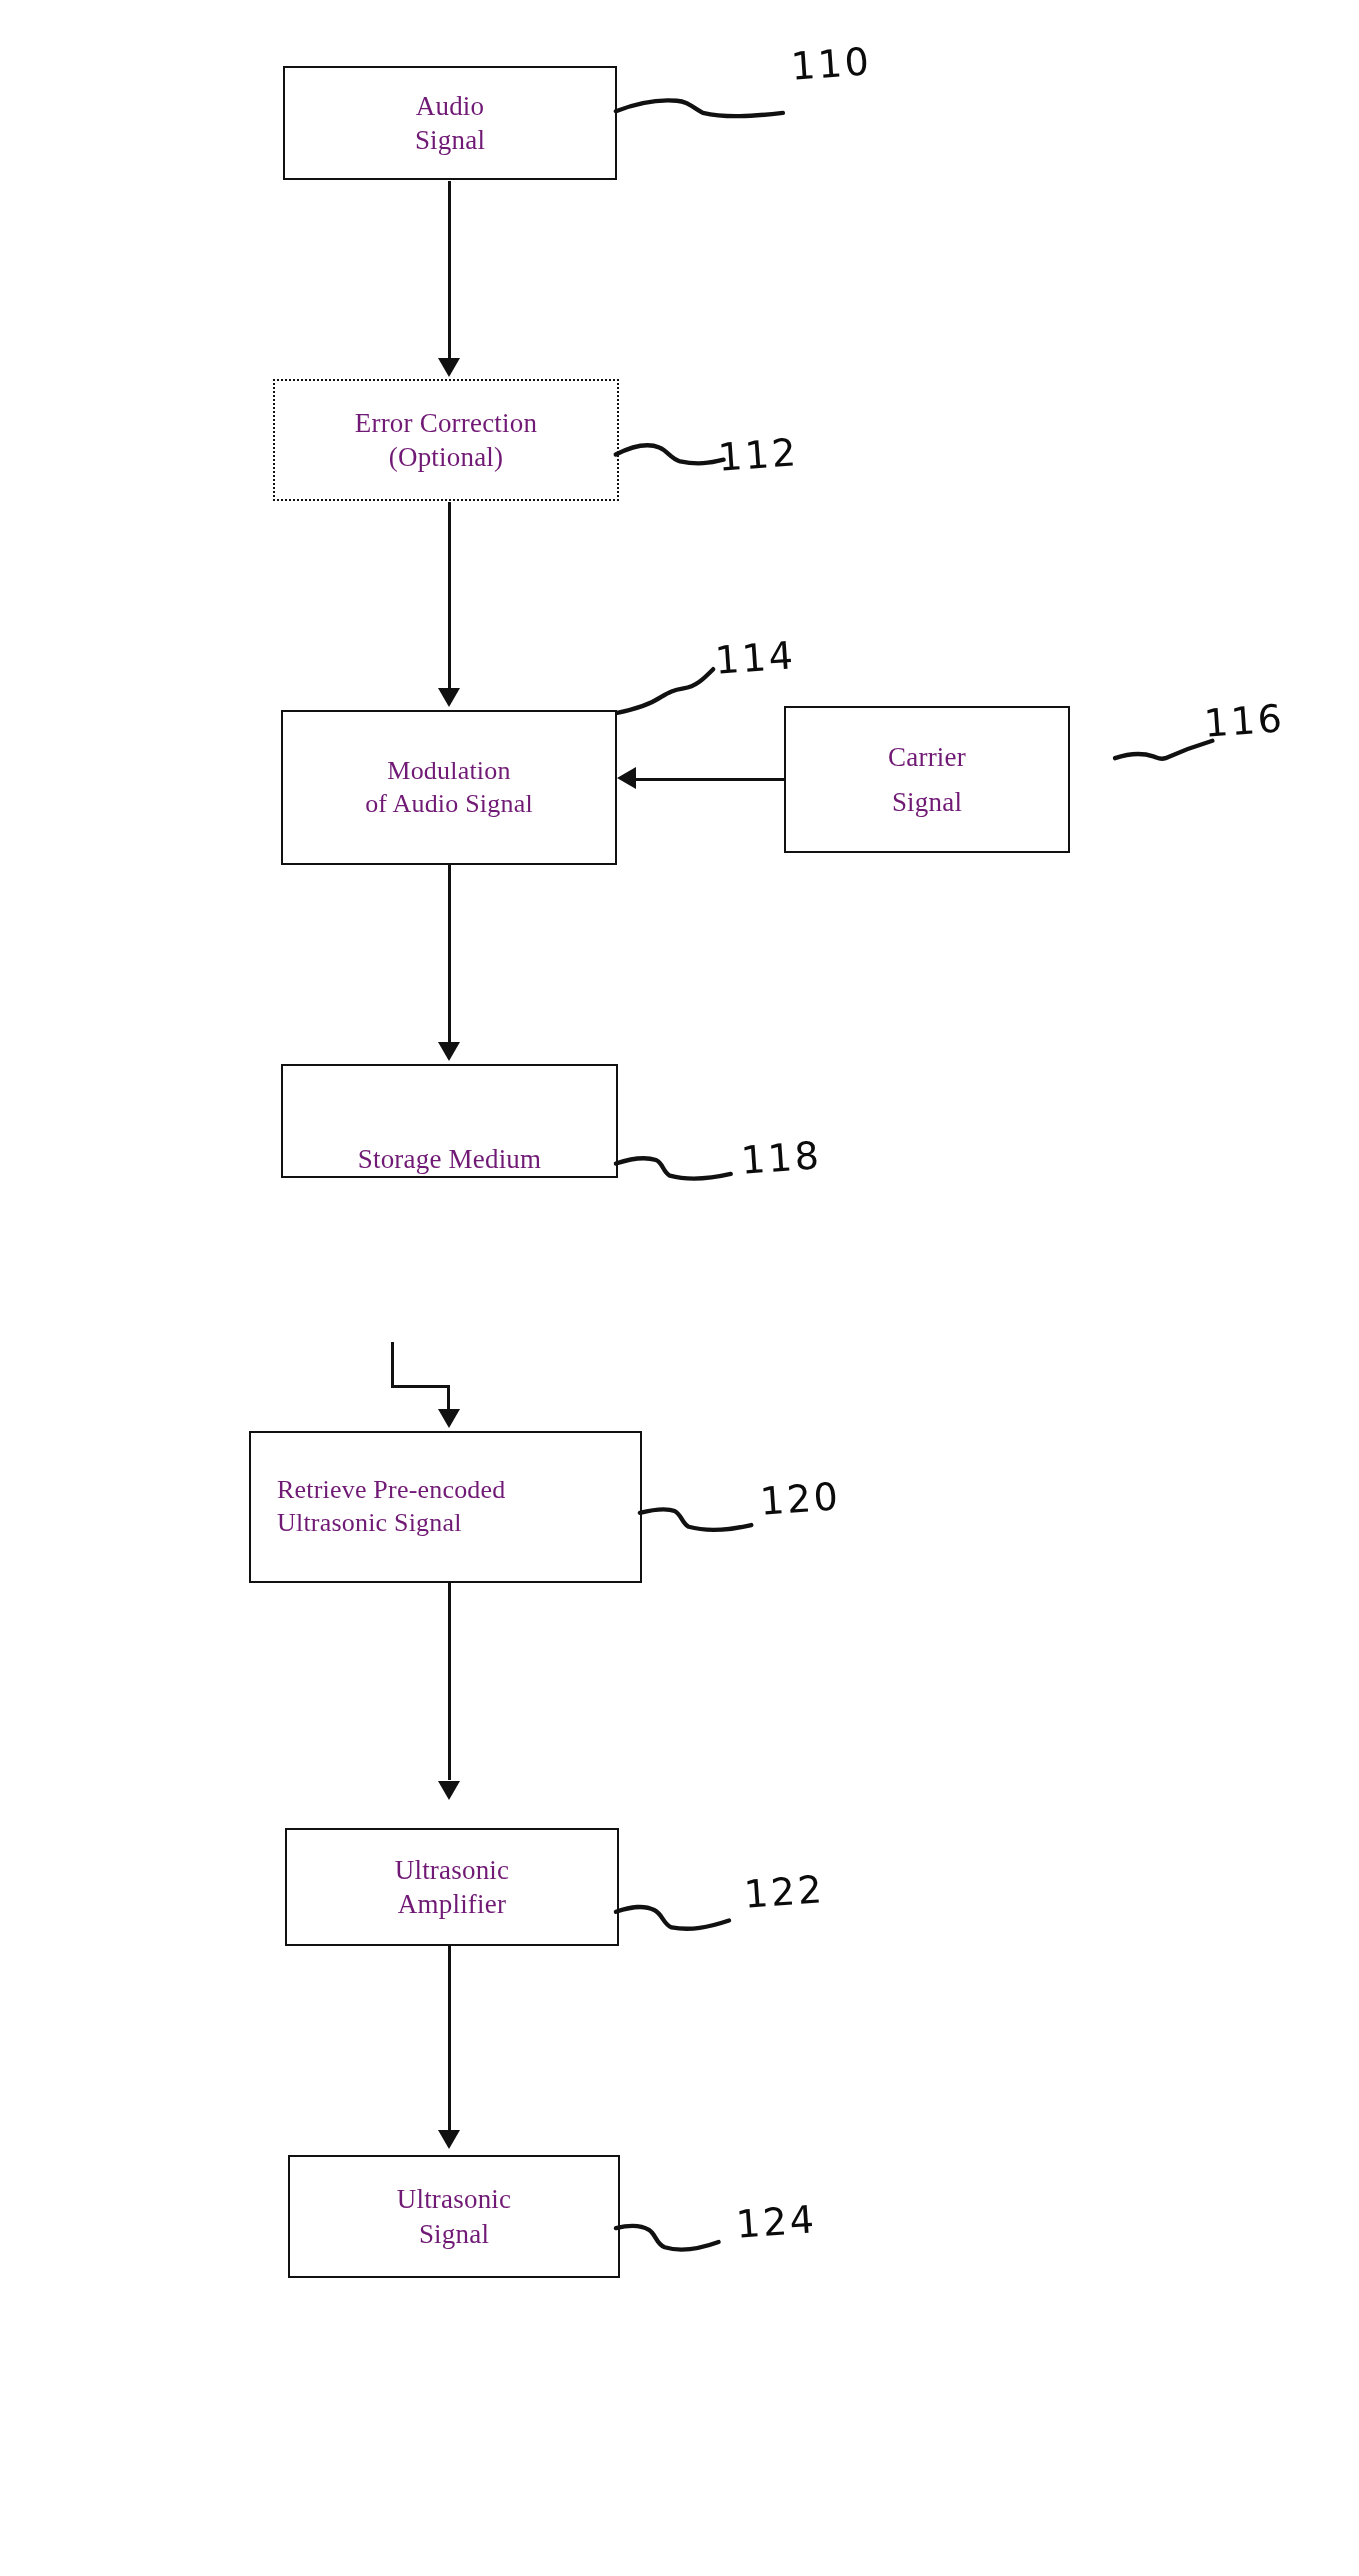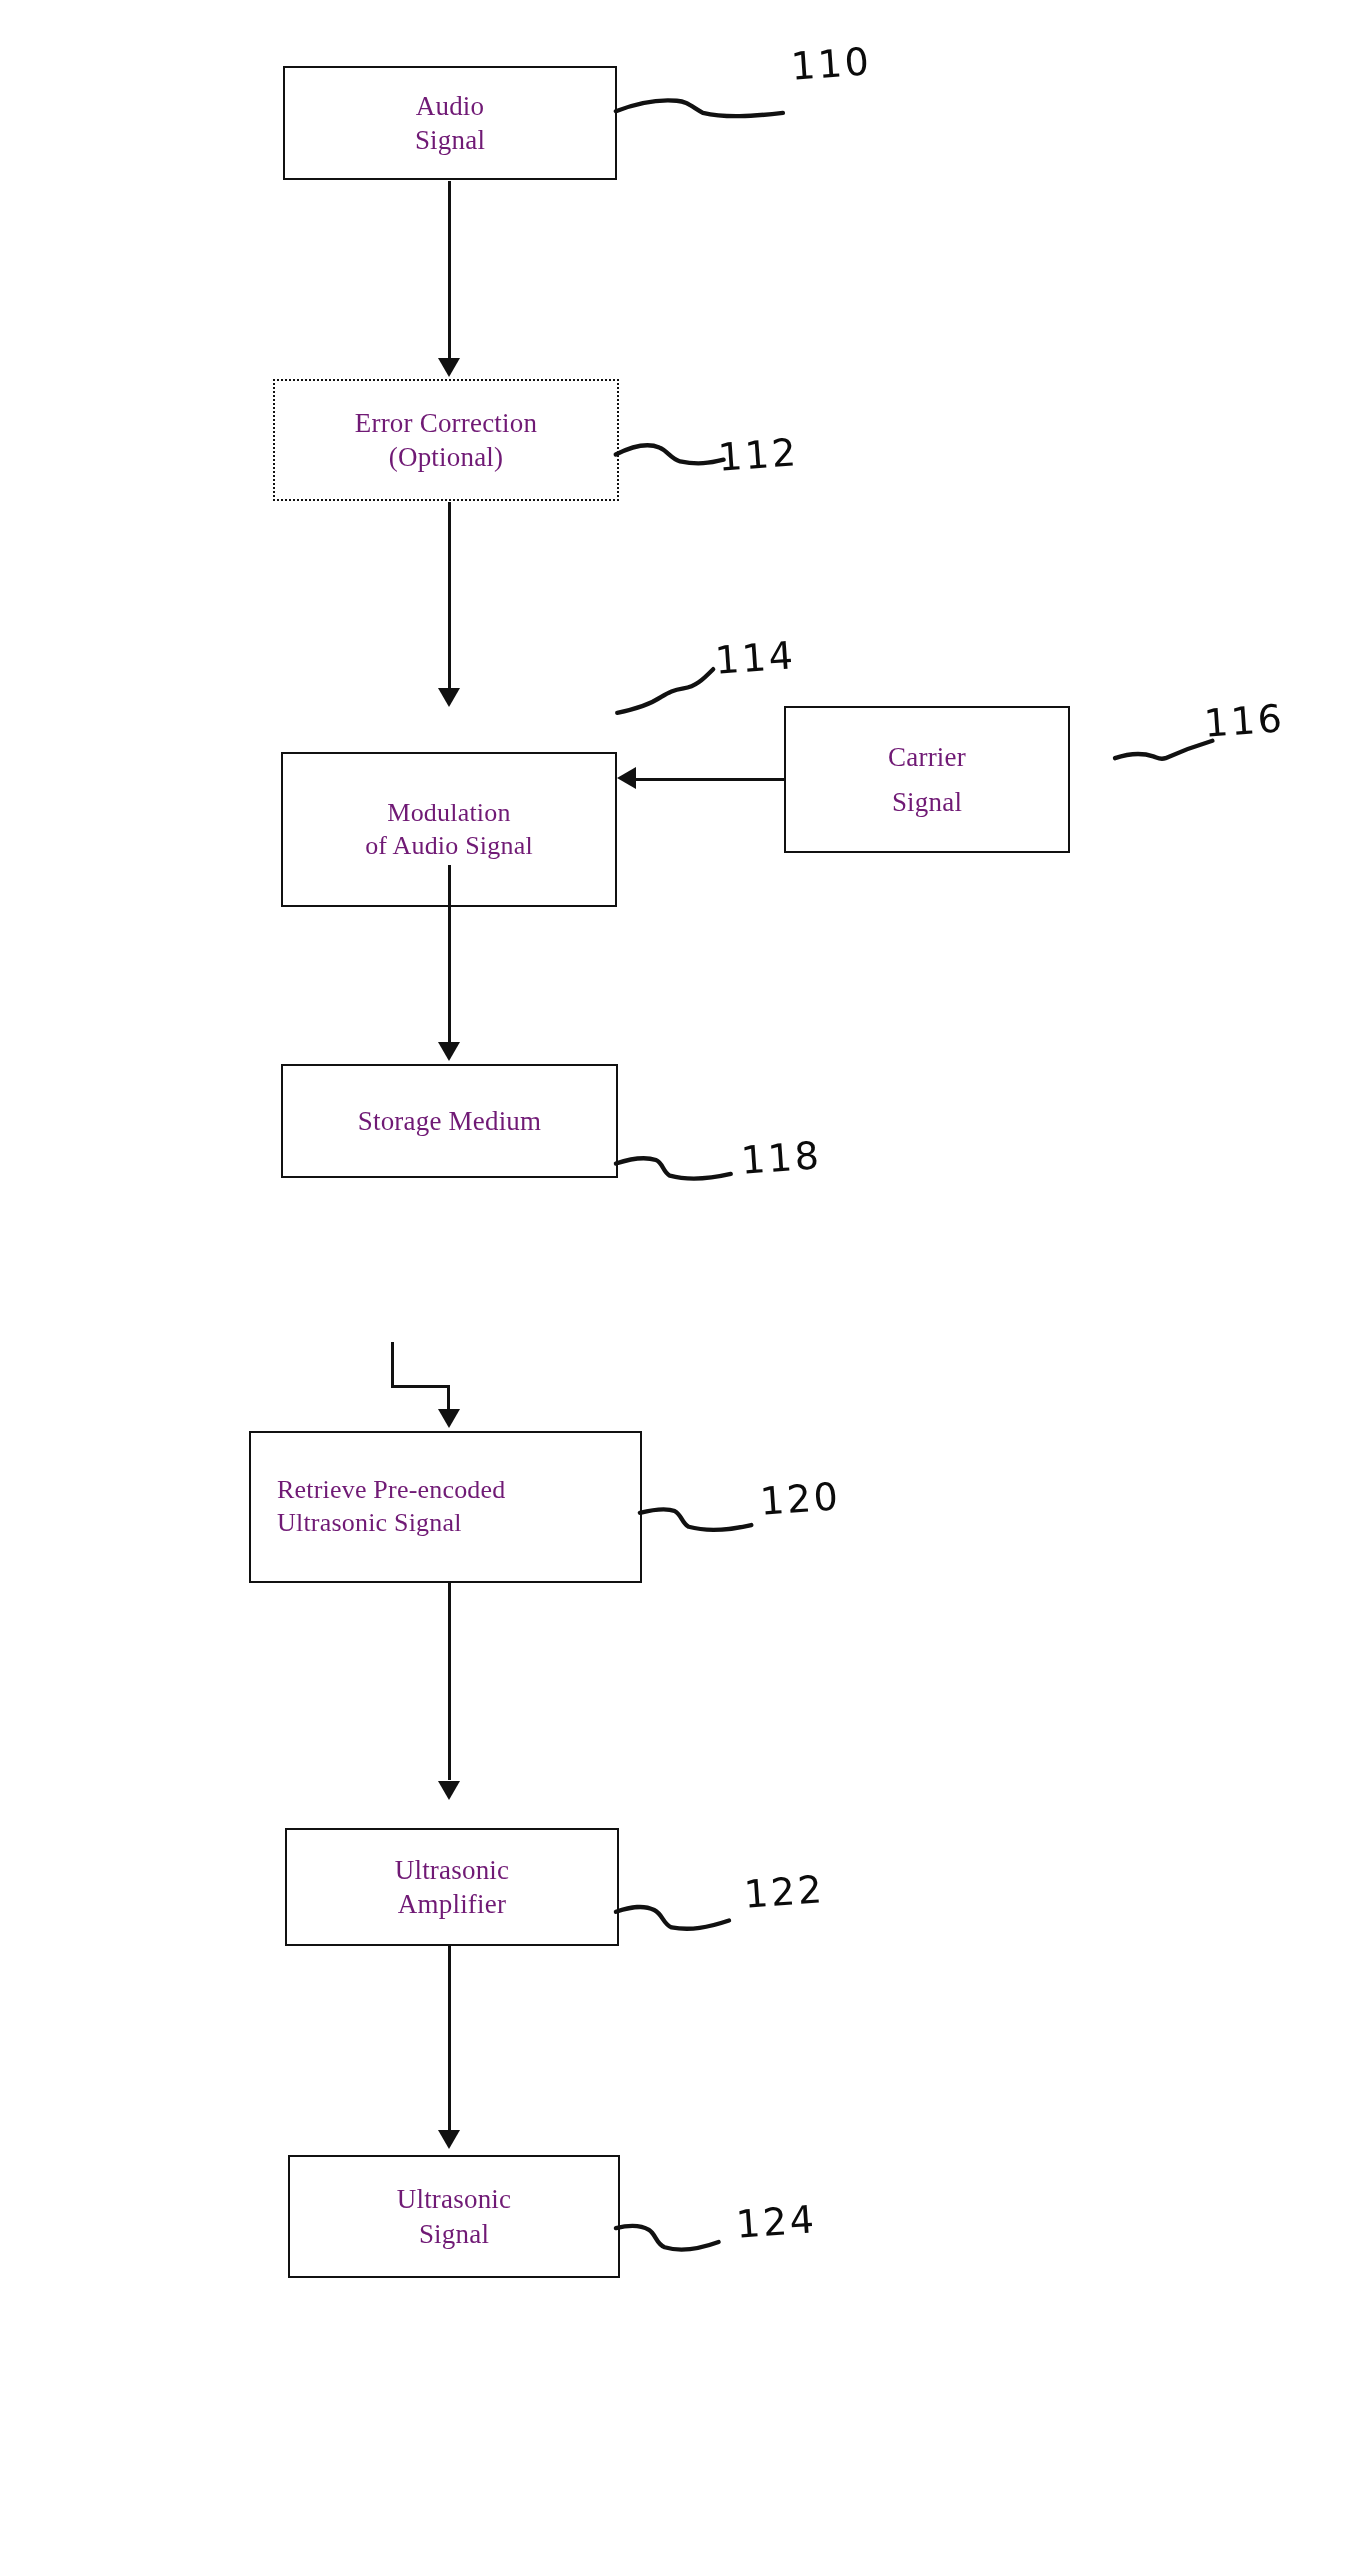--- a/index.html
+++ b/index.html
@@ -122,21 +122,21 @@
     <span class="line">(Optional)</span>
   </div>
   <svg class="lead" style="left:612px; top:411px; width:218px; height:87px;" viewBox="0 0 250 100">
     <path d="M4 50 C 24 40, 40 36, 54 42 C 64 46, 66 54, 78 58 C 98 62, 112 60, 128 56"></path>
   </svg>
   <div class="ref" style="left:718px; top:433px;">112</div>
 
   <div class="vline" style="left:448px; top:502px; height:186px;"></div>
   <div class="arrow-down" style="left:438px; top:688px;"></div>
 
-  <div class="box" style="left:281px; top:710px; width:336px; height:155px; font-size:26px;margin-top:42px;">
+  <div class="box" style="left:281px; top:710px; width:336px; height:155px; font-size:26px;">
     <span class="line">Modulation</span>
     <span class="line">of Audio Signal</span>
   </div>
   <svg class="lead" style="left:612px; top:648px; width:157px; height:79px;" viewBox="0 0 180 90">
     <path d="M6 74 C 26 70, 44 64, 56 56 C 66 50, 70 48, 82 46 C 96 44, 104 36, 116 24"></path>
   </svg>
   <div class="ref" style="left:715px; top:636px;">114</div>
 
   <div class="box" style="left:784px; top:706px; width:286px; height:147px;gap:11px;">
     <span class="line">Carrier</span>
@@ -146,21 +146,21 @@
     <path d="M4 68 C 22 62, 36 62, 48 66 C 54 68, 56 70, 62 68 C 80 60, 96 54, 116 48"></path>
   </svg>
   <div class="ref" style="left:1204px; top:699px;">116</div>
 
   <div class="hline" style="left:636px; top:778px; width:150px;"></div>
   <div class="arrow-left" style="left:617px; top:767px;"></div>
 
   <div class="vline" style="left:448px; top:865px; height:177px;"></div>
   <div class="arrow-down" style="left:438px; top:1042px;"></div>
 
-  <div class="box" style="left:281px; top:1064px; width:337px; height:114px;">
+  <div class="box" style="left:281px; top:1064px; width:337px; height:114px;justify-content:flex-end;">
     <span class="line">Storage Medium</span>
   </div>
   <svg class="lead" style="left:612px; top:1127px; width:201px; height:87px;" viewBox="0 0 230 100">
     <path d="M4 42 C 22 36, 38 34, 50 38 C 58 41, 58 52, 66 56 C 88 62, 110 60, 136 54"></path>
   </svg>
   <div class="ref" style="left:741px; top:1136px;">118</div>
 
   <div class="vline" style="left:391px; top:1342px; height:45px;"></div>
   <div class="hline" style="left:391px; top:1385px; width:59px;"></div>
   <div class="vline" style="left:447px; top:1385px; height:24.5px;"></div>

